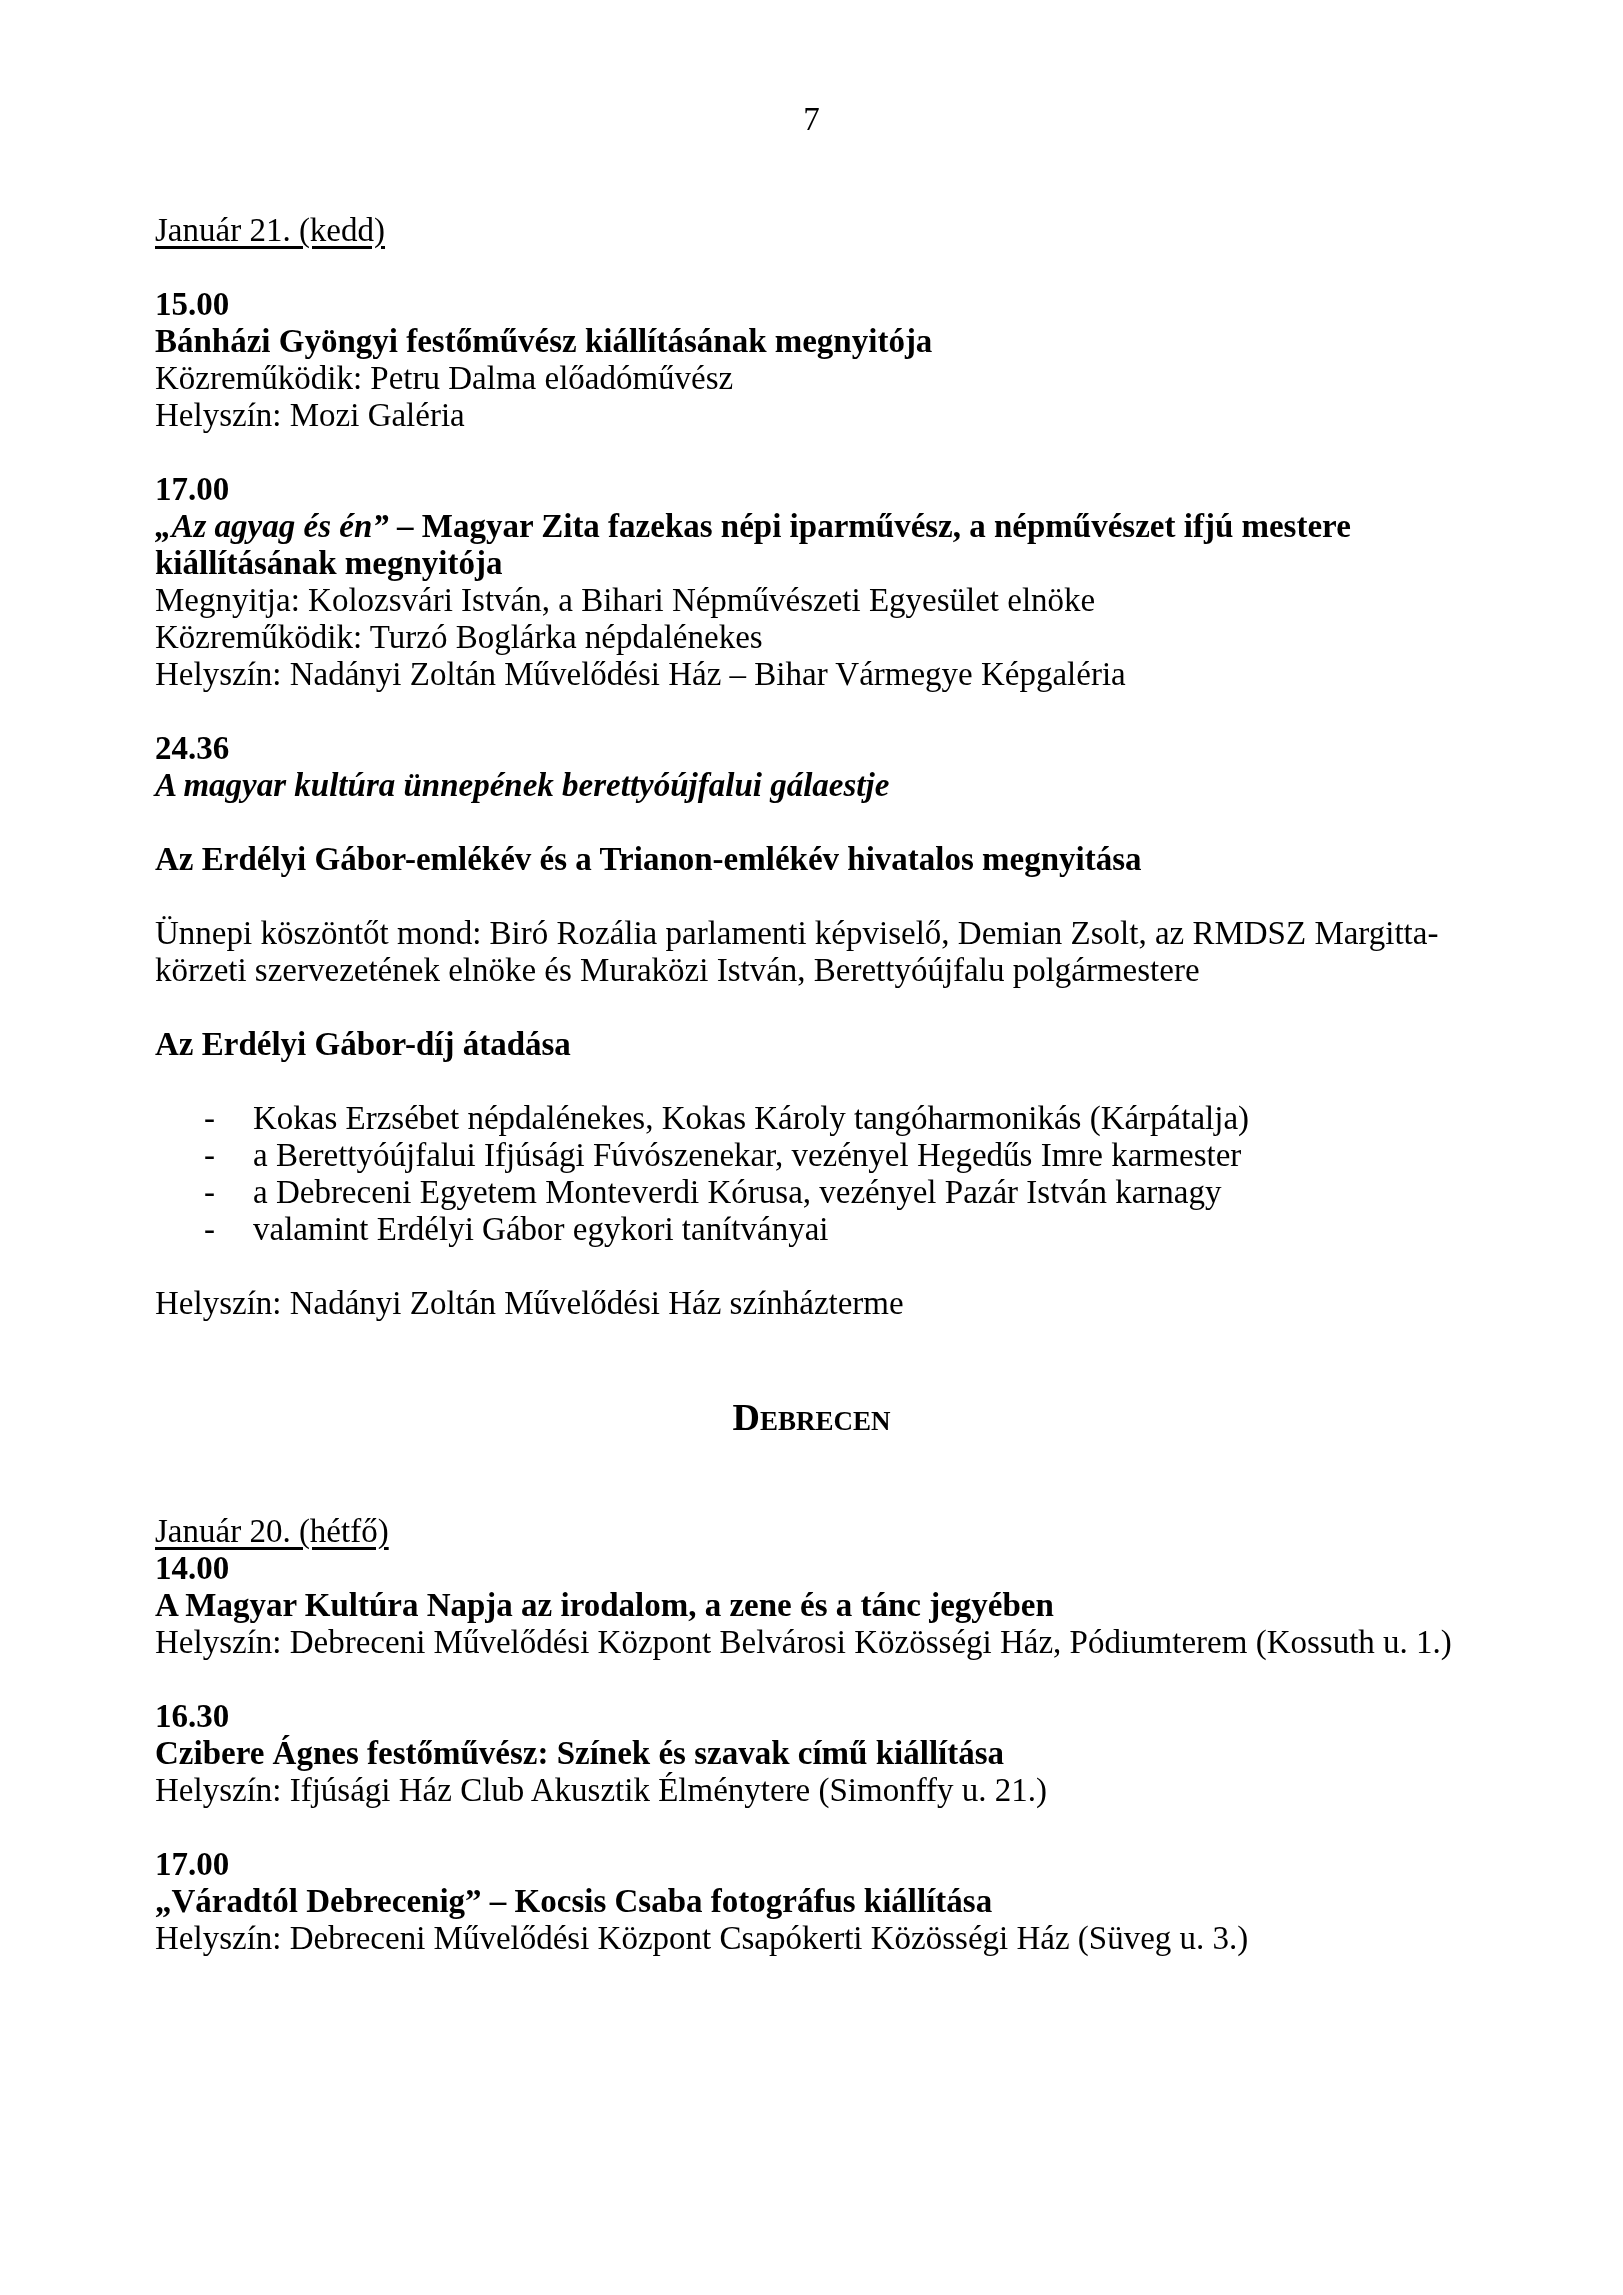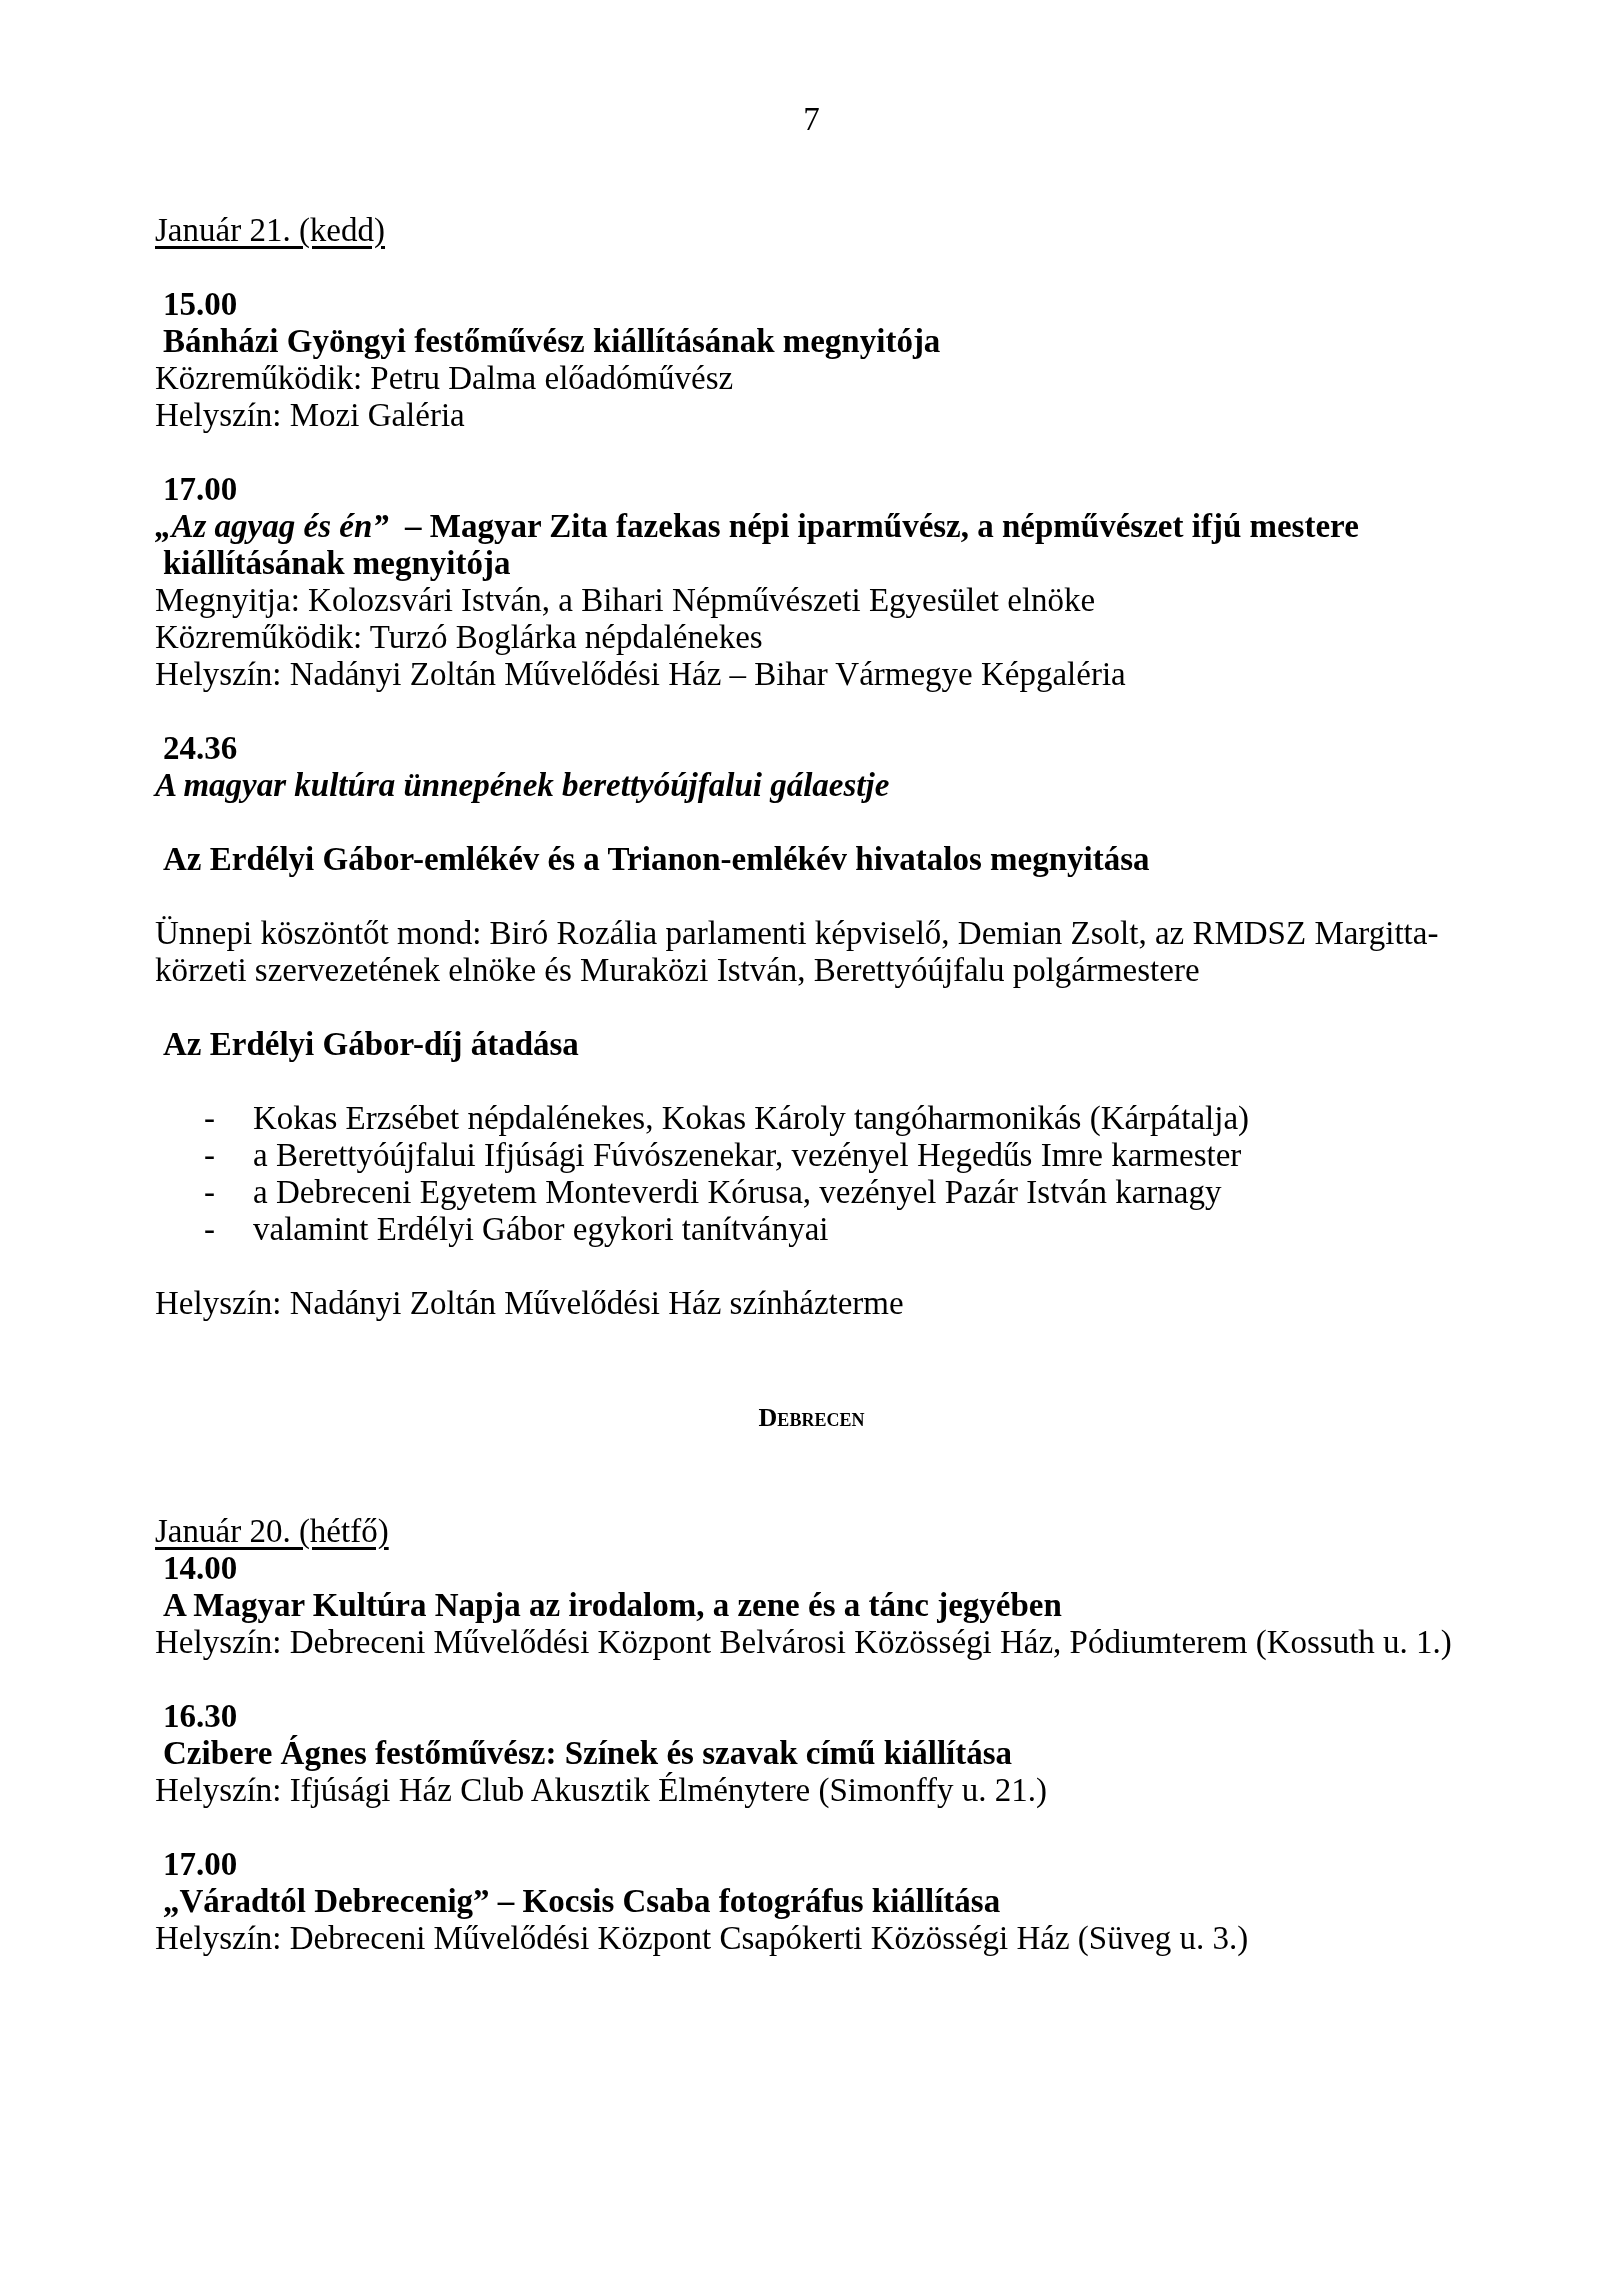--- a/index.html
+++ b/index.html
@@ -15,33 +15,33 @@
     -webkit-font-smoothing: antialiased;
   }
   .page {
     width: 1623px;
     height: 2295px;
     padding: 101px 155px 0 155px;
     overflow: hidden;
   }
   .line { white-space: nowrap; }
   .blank { height: 37px; }
-  .b  { font-weight: bold; margin-left: 8px; }
+  .b  { font-weight: bold; }
   .bi { font-weight: bold; font-style: italic; }
   .day-heading {
     font-weight: normal;
     text-decoration: underline;
     text-decoration-thickness: 2.6px;
     text-underline-offset: 4.6px;
   }
   .center { text-align: center; }
   .city-heading {
     font-weight: bold;
     font-variant: small-caps;
-    font-size: 26px;
+    font-size: 38px;
     line-height: 43px;
     height: 43px;
     text-align: center;
   }
   .bullet-row { display: flex; }
   .bullet-marker {
     display: inline-block;
     margin-left: 49px;
     width: 49px;
     flex: 0 0 49px;

